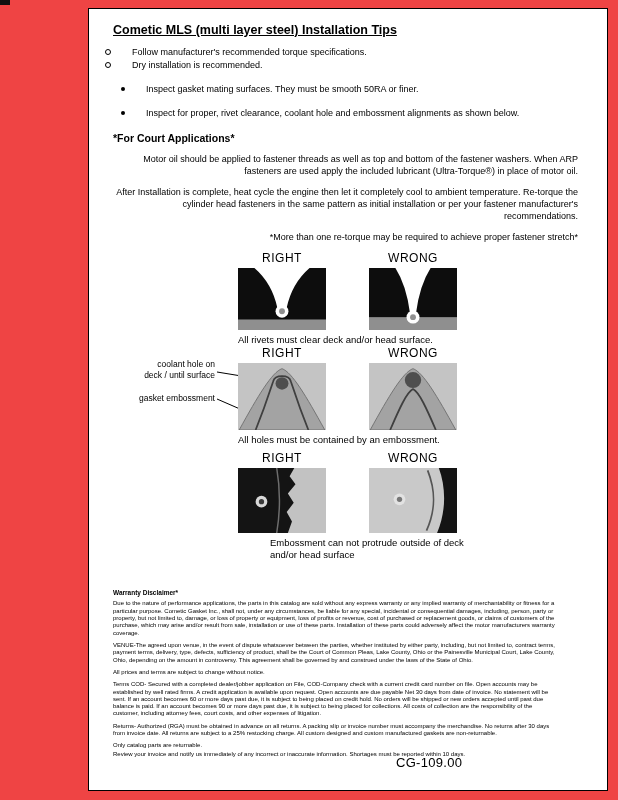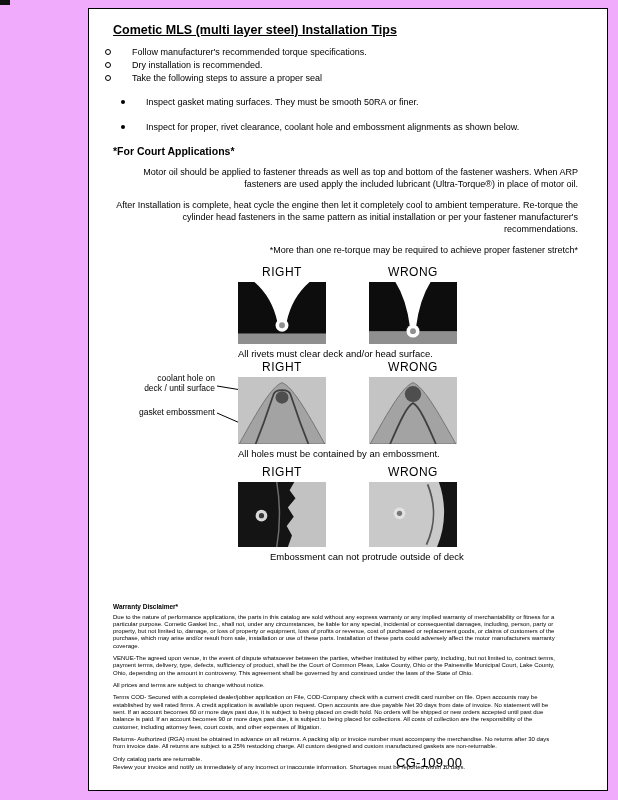--- a/index.html
+++ b/index.html
@@ -1,16 +1,16 @@
 <!DOCTYPE html>
 <html><head>
 <meta charset="utf-8">
 <style>
   html,body{margin:0;padding:0;background:#fff;}
-  .page{position:relative;width:618px;height:800px;background:#f0abfc;font-family:"Liberation Sans",sans-serif;color:#000;overflow:hidden;}
+  .page{position:relative;width:618px;height:800px;background:#ef4444;font-family:"Liberation Sans",sans-serif;color:#000;overflow:hidden;}
   .corner-mark{position:absolute;left:0;top:0;width:10px;height:5px;background:#111;}
   .border-box{position:absolute;left:88px;top:8px;width:518px;height:781px;border:1px solid #000;background:#fff;}
   .content{padding:14px 24px 0 24px;}
   .doc-title{font-size:12.5px;font-weight:bold;text-decoration:underline;margin:0 0 9px 0;}
   .bullets{font-size:9px;line-height:1.35;}
   .bullet{display:flex;margin-left:-8px;margin-bottom:1px;gap:16px;}
   .bullet.sub{margin-left:8px;margin-top:12px;}
   .marker-open{flex:0 0 auto;width:4px;height:4px;border:1px solid #000;border-radius:50%;margin:3px 5px 0 0;}
   .marker-filled{flex:0 0 auto;width:4px;height:4px;background:#000;border-radius:50%;margin:4px 5px 0 0;}
   .diesel-heading{font-size:10.5px;font-weight:bold;margin:12px 0 0 0;}
@@ -38,24 +38,20 @@
       <h1 class="doc-title">Cometic MLS (multi layer steel) Installation Tips</h1>
 
       <div class="bullets">
         <div class="bullet">
           <span class="marker-open"></span>
           <span>Follow manufacturer's recommended torque specifications.</span>
         </div>
         <div class="bullet">
           <span class="marker-open"></span>
           <span>Dry installation is recommended.</span>
-        </div>
-        <div class="bullet">
-          <span class="marker-open"></span>
-          <span>Take the following steps to assure a proper seal</span>
         </div>
         <div class="bullet sub">
           <span class="marker-filled"></span>
           <span>Inspect gasket mating surfaces.  They must be smooth 50RA or finer.</span>
         </div>
         <div class="bullet sub">
           <span class="marker-filled"></span>
           <span>Inspect for proper, rivet clearance, coolant hole and embossment alignments as shown below.</span>
         </div>
       </div>
@@ -124,20 +120,21 @@
         </svg>
         <svg class="panel" style="left:280px;top:217px;" width="88" height="65" viewBox="0 0 150 112" preserveAspectRatio="none">
           <rect x="0" y="0" width="150" height="112" fill="#c9c9c9"></rect>
           <path d="M150,0 L150,112 L116,112 C131,76 132,36 119,0 Z" fill="#141414"></path>
           <path d="M100,4 C114,40 114,72 98,108" fill="none" stroke="#555555" stroke-width="3"></path>
           <circle cx="52" cy="54" r="10" fill="#e2e2e2"></circle>
           <circle cx="52" cy="54" r="4.5" fill="#777777"></circle>
         </svg>
         <div class="fig-caption" style="left:149px;top:286px;width:230px;margin-left:32px;">
           <div>Embossment can not protrude outside of deck</div>
+          <div>and/or head surface</div>
         </div>
       </div>
 
       <div class="warranty">
         <div class="warranty-heading">Warranty Disclaimer*</div>
         <p>Due to the nature of performance applications, the parts in this catalog are sold without any express warranty or any implied warranty of merchantability or fitness for a particular purpose.  Cometic Gasket Inc., shall not, under any circumstances, be liable for any special, incidental or consequential damages, including, person, party or property, but not limited to, damage, or loss of property or equipment, loss of profits or revenue, cost of purchased or replacement goods, or claims of customers of the purchase, which may arise and/or result from sale, installation or use of these parts.  Installation of these parts could adversely affect the motor manufacturers warranty coverage.</p>
         <p>VENUE-The agreed upon venue, in the event of dispute whatsoever between the parties, whether instituted by either party, including, but not limited to, contract terms, payment terms, delivery, type, defects, sufficiency of product, shall be the Court of Common Pleas, Lake County, Ohio or the Painesville Municipal Court, Lake County, Ohio, depending on the amount in controversy. This agreement shall be governed by and construed under the laws of the State of Ohio.</p>
         <p>All prices and terms are subject to change without notice.</p>
         <p>Terms COD- Secured with a completed dealer/jobber application on File, COD-Company check with a current credit card number on file.  Open accounts may be established by well rated firms.  A credit application is available upon request.  Open accounts are due payable Net 30 days from date of invoice.  No statement will be sent.  If an account becomes 60 or more days past due, it is subject to being placed on credit hold.  No orders will be shipped or new orders accepted until past due balance is paid.  If an account becomes 90 or more days past due, it is subject to being placed for collections.  All costs of collection are the responsibility of the customer, including attorney fees, court costs, and other expenses of litigation.</p>
         <p>Returns- Authorized (RGA) must be obtained in advance on all returns.  A packing slip or invoice number must accompany the merchandise.  No returns after 30 days from invoice date.  All returns are subject to a 25% restocking charge.  All custom designed and custom manufactured gaskets are non-returnable.</p>

